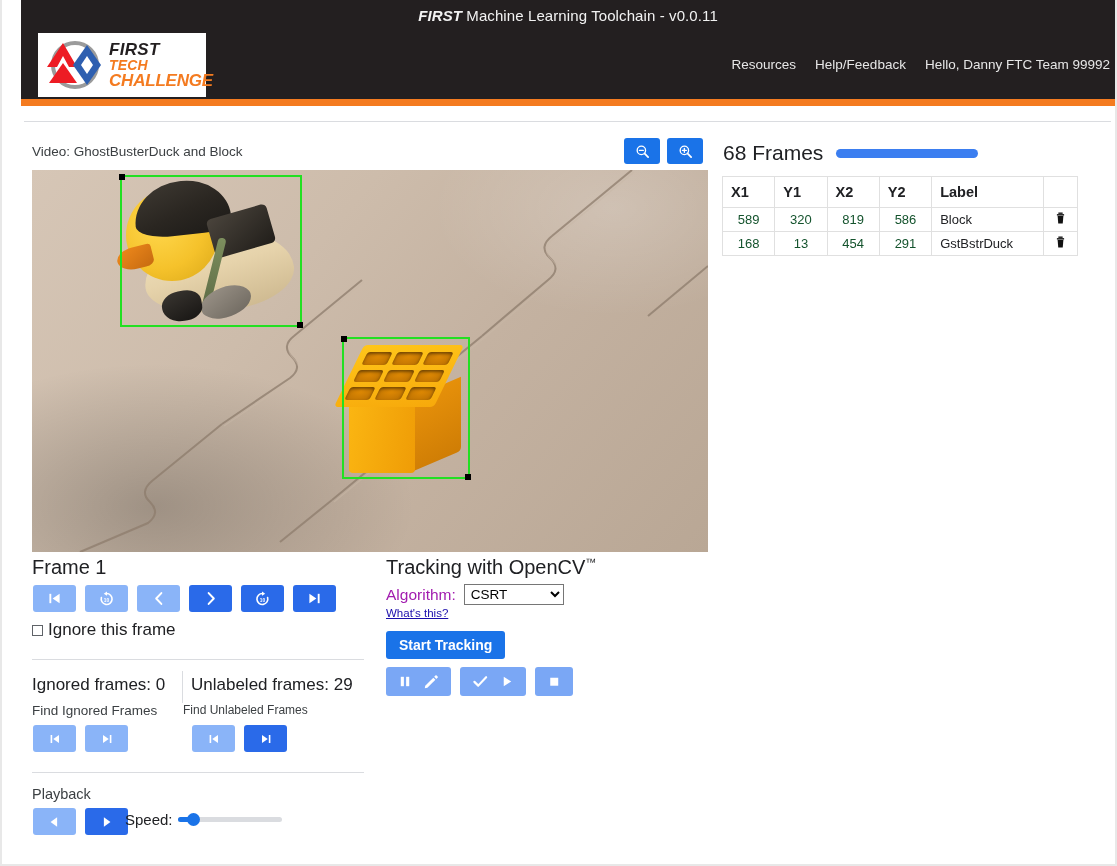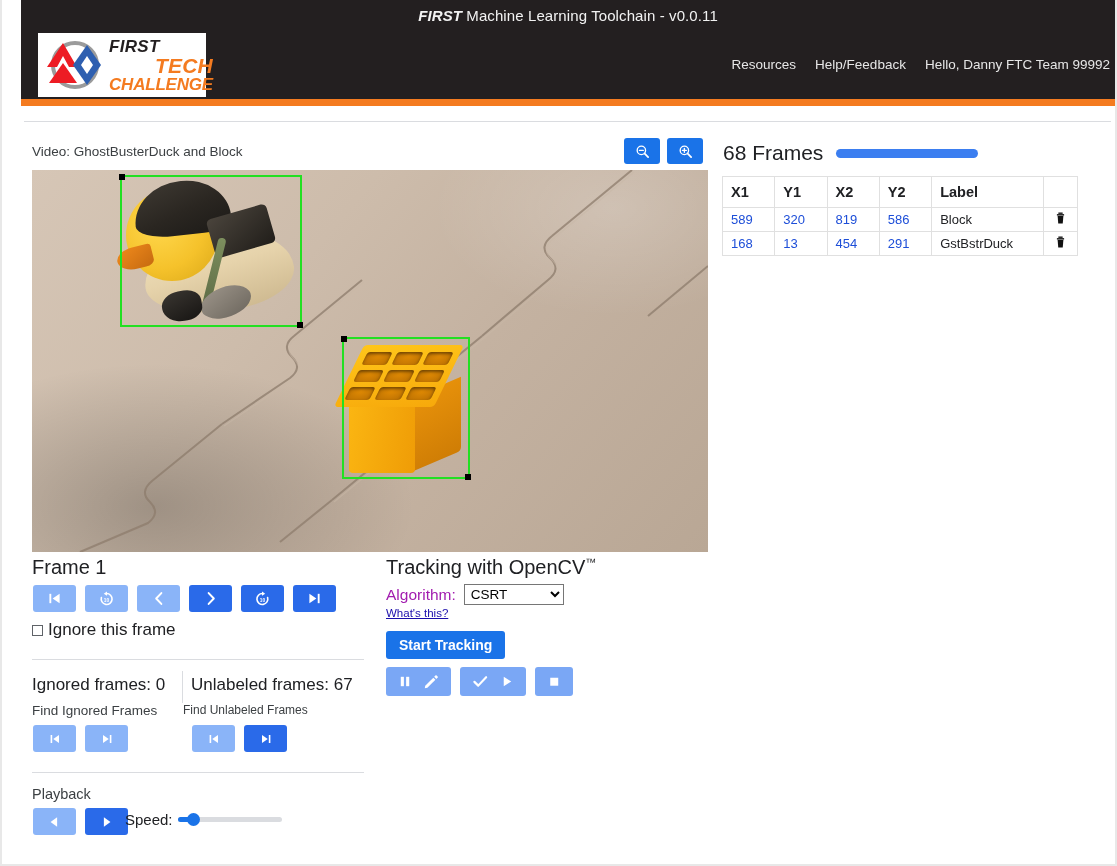--- a/index.html
+++ b/index.html
@@ -43,22 +43,22 @@
     display: flex; align-items: center;
     padding: 3px 5px;
   }
   .logo-mark { position: relative; width: 62px; height: 56px; flex: 0 0 62px; }
   .logo-text { margin-left: 4px; line-height: 1; }
   .logo-first {
     font-size: 17px; font-weight: bold; font-style: italic;
     color: #231f20; letter-spacing: .3px;
   }
   .logo-tech {
-    font-size: 21px; font-weight: bold; font-style: italic;
-    color: #f47b20; letter-spacing: .2px; text-align: right;
+    font-size: 14px; font-weight: bold; font-style: italic;
+    color: #f47b20; letter-spacing: .2px;
   }
   .logo-challenge {
     font-size: 17px; font-weight: bold; font-style: italic;
     color: #f47b20; letter-spacing: -.2px;
   }
   .header-nav {
     position: absolute; right: 5px; top: 57px;
     display: flex; gap: 19px;
     font-size: 13.5px; color: #e6e6e6; padding-left: 46px;
   }
@@ -325,21 +325,21 @@
   }
   .ftable th, .ftable td {
     border: 1px solid #e0e0e0;
     padding: 4px 8px;
     height: 21px;
   }
   .ftable th {
     text-align: left; font-weight: bold; font-size: 14.5px; color: #202124;
     height: 31px;
   }
-  .ftable td.num { text-align: left; color: #1d4ed8; }
+  .ftable td.num { text-align: center; color: #14532d; }
   .ftable td.lbl { text-align: left; color: #202124; }
   .ftable td.act { text-align: center; width: 36px; }
   .col-x { width: 56px; }
   .col-label { width: 118px; }
   .trash { cursor: pointer; display: inline-block; }
 </style>
 </head>
 <body>
 
 <div class="page">
@@ -496,21 +496,21 @@
 
   <div class="ignore-row">
     <span class="cbx"></span>
     <span class="ignore-label">Ignore this frame</span>
   </div>
 
   <div class="rule1"></div>
   <div class="vdivider"></div>
 
   <div class="ig-title">Ignored frames: 0</div>
-  <div class="ul-title">Unlabeled frames: 67</div>
+  <div class="ul-title">Unlabeled frames: 29</div>
   <div class="ig-sub">Find Ignored Frames</div>
   <div class="ul-sub">Find Unlabeled Frames</div>
 
   <div class="ig-btns">
     <button class="navbtn">
       <svg width="16" height="14" viewBox="0 0 20 16">
         <rect x="4.5" y="3" width="2" height="10" fill="#fff"></rect>
         <path d="M15 3 L15 13 L7.8 8 Z" fill="#fff"></path>
       </svg>
     </button>

